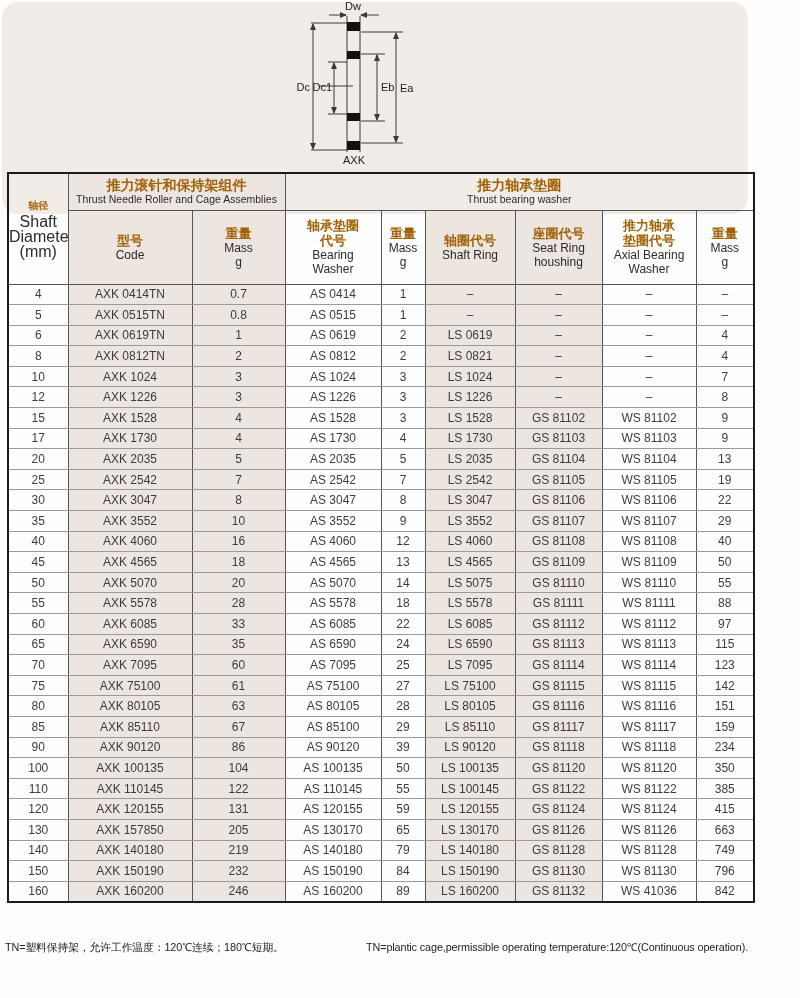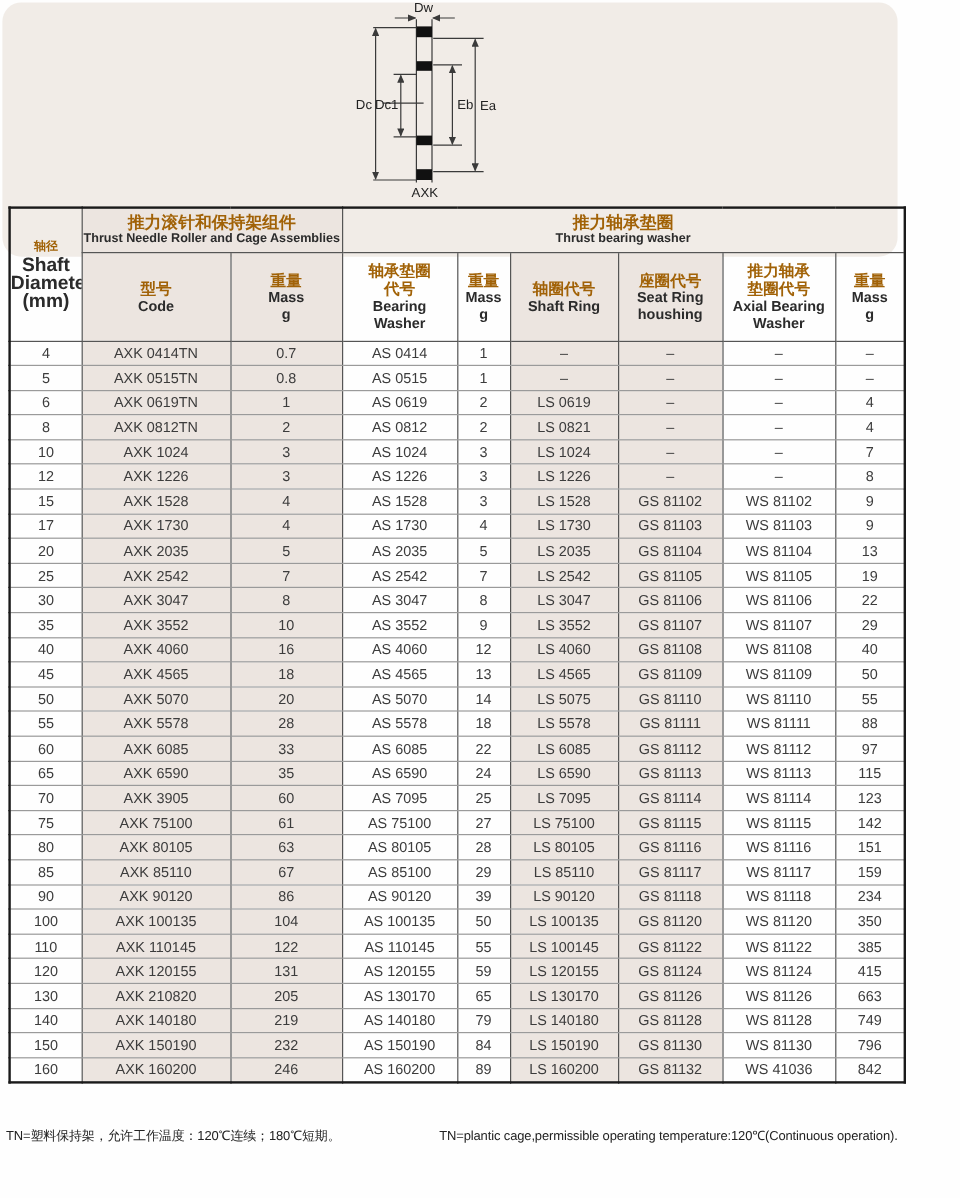--- a/index.html
+++ b/index.html
@@ -36,21 +36,21 @@
     border-top:1px solid var(--line-h);
     border-bottom:1px solid var(--line-h);
     text-align:center;vertical-align:middle;
     padding:0;overflow:hidden;white-space:nowrap;
   }
   table.spec{border:2px solid var(--border-dark);}
   table.spec thead th{border-color:var(--line-v);}
   table.spec td{height:20.6px;}
   table.spec td.shade, table.spec th.shade{background:var(--cell-shade);}
   .zh{font-weight:bold;font-size:13px;color:#a16207;white-space:pre-line;line-height:15px;}
-  .en{font-weight:bold;font-size:12px;color:#2b2b2b;white-space:pre-line;line-height:14px;}
+  .en{font-weight:normal;font-size:12px;color:#2b2b2b;white-space:pre-line;line-height:14px;}
   .g-row th{height:37px;}
   .g-row .zh{font-size:14px;line-height:16px;}
   .g-row .en{font-size:10.5px;line-height:13px;}
   .s-row th{height:74px;}
   th.corner .zh{font-size:10px;}
   th.corner .en{font-size:16px;line-height:15px;}
 
   
   .notes{
     position:absolute;left:5px;top:941px;width:792px;
@@ -386,21 +386,21 @@
         <td class="shade">35</td>
         <td>AS 6590</td>
         <td>24</td>
         <td class="shade">LS 6590</td>
         <td class="shade">GS 81113</td>
         <td>WS 81113</td>
         <td>115</td>
       </tr>
       <tr>
         <td>70</td>
-        <td class="shade">AXK 3905</td>
+        <td class="shade">AXK 7095</td>
         <td class="shade">60</td>
         <td>AS 7095</td>
         <td>25</td>
         <td class="shade">LS 7095</td>
         <td class="shade">GS 81114</td>
         <td>WS 81114</td>
         <td>123</td>
       </tr>
       <tr>
         <td>75</td>
@@ -474,21 +474,21 @@
         <td class="shade">131</td>
         <td>AS 120155</td>
         <td>59</td>
         <td class="shade">LS 120155</td>
         <td class="shade">GS 81124</td>
         <td>WS 81124</td>
         <td>415</td>
       </tr>
       <tr>
         <td>130</td>
-        <td class="shade">AXK 210820</td>
+        <td class="shade">AXK 157850</td>
         <td class="shade">205</td>
         <td>AS 130170</td>
         <td>65</td>
         <td class="shade">LS 130170</td>
         <td class="shade">GS 81126</td>
         <td>WS 81126</td>
         <td>663</td>
       </tr>
       <tr>
         <td>140</td>

